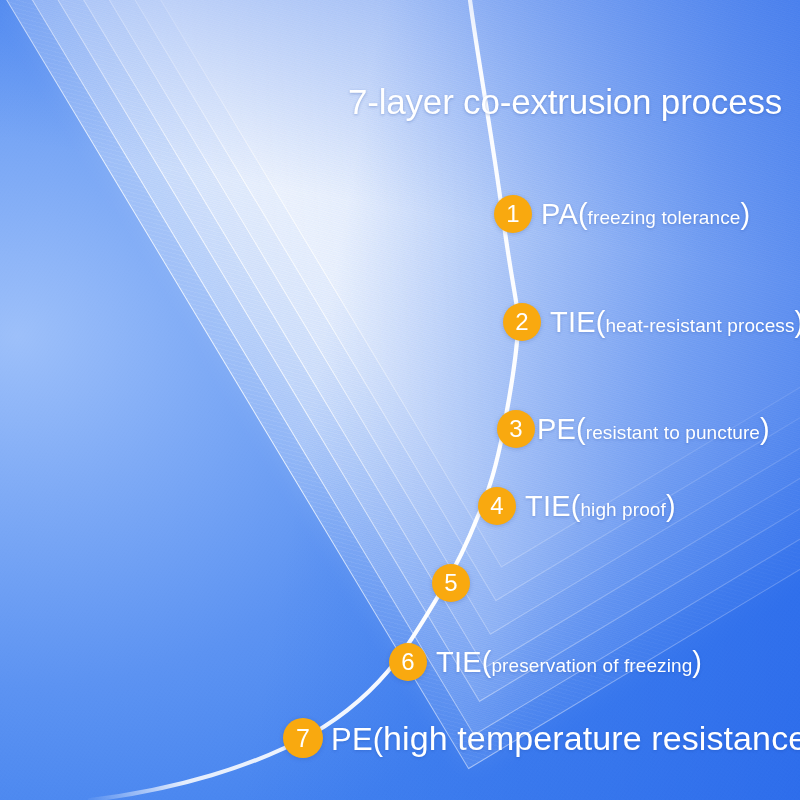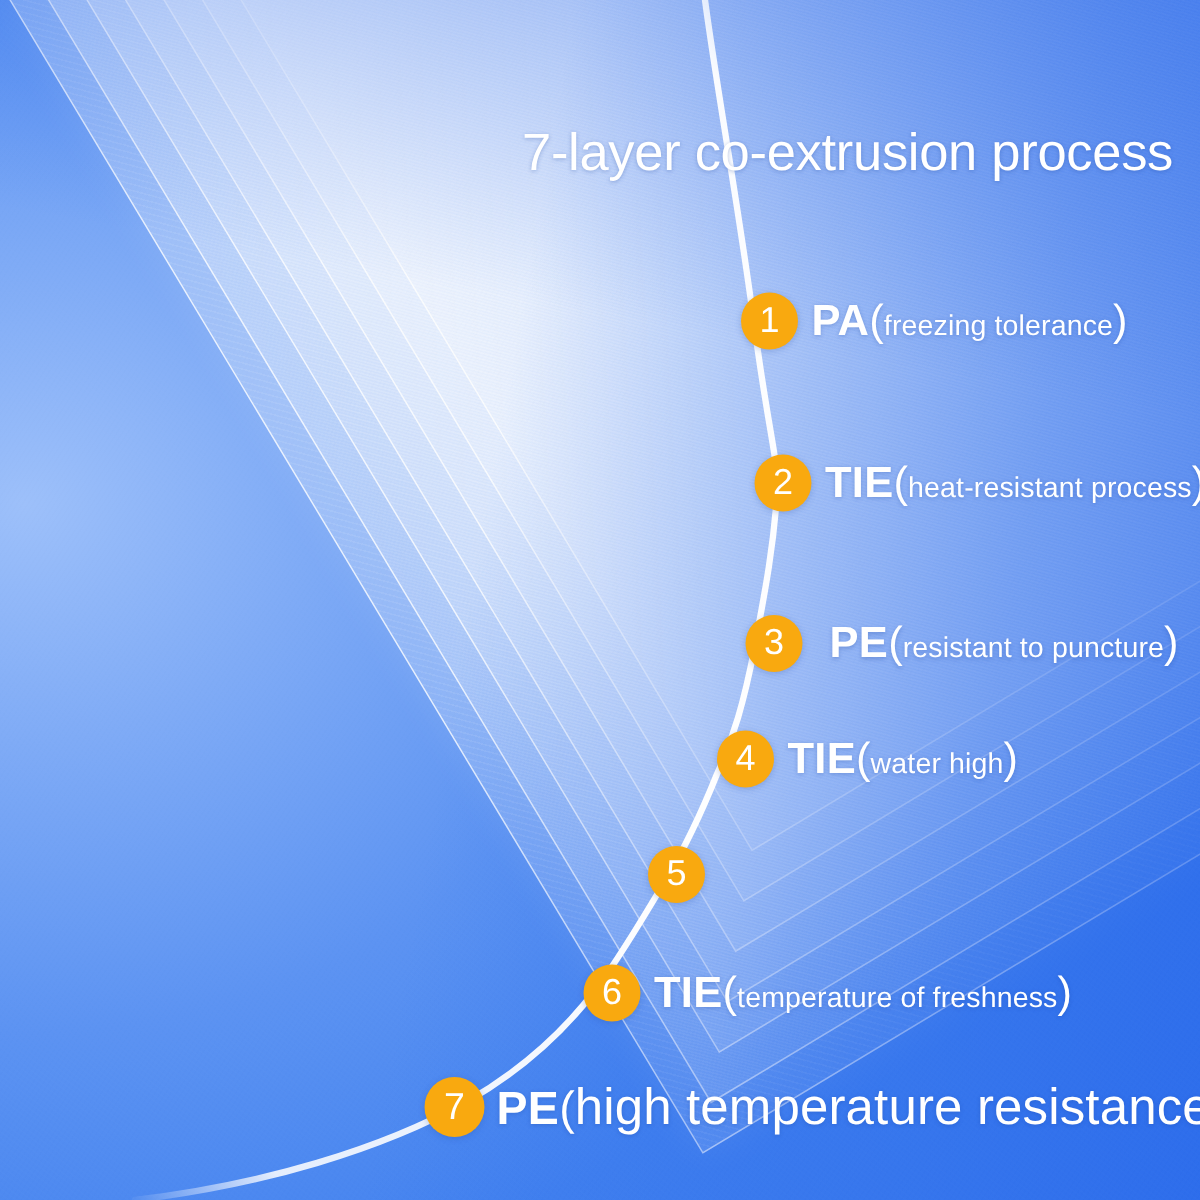--- a/index.html
+++ b/index.html
@@ -115,21 +115,21 @@
     line-height: 1;
     box-shadow: 0 1px 4px rgba(30,70,160,.25);
   }
   .layer-text {
     color: #ffffff;
     margin-left: 9px;
     text-shadow: 0 1px 3px rgba(20,60,150,.28);
   }
   .code {
     font-size: 29px;
-    font-weight: 700;
+    font-weight: 400;
     letter-spacing: .2px;
   }
   .paren {
     font-size: 29px;
     font-weight: 400;
   }
   .desc {
     font-size: 19px;
     font-weight: 400;
     letter-spacing: .1px;
@@ -194,40 +194,40 @@
 
   <div class="layer-row" style="left:503px; top:303px;">
     <div class="badge">2</div>
     <div class="layer-text">
       <span class="code">TIE</span><span class="paren">(</span><span class="desc">heat-resistant process</span><span class="paren">)</span>
     </div>
   </div>
 
   <div class="layer-row" style="left:497px; top:410px;">
     <div class="badge">3</div>
-    <div class="layer-text" style="margin-left:18px;">
+    <div class="layer-text" style="margin-left:2px;">
       <span class="code">PE</span><span class="paren">(</span><span class="desc">resistant to puncture</span><span class="paren">)</span>
     </div>
   </div>
 
   <div class="layer-row" style="left:478px; top:487px;">
     <div class="badge">4</div>
     <div class="layer-text">
-      <span class="code">TIE</span><span class="paren">(</span><span class="desc">water high</span><span class="paren">)</span>
+      <span class="code">TIE</span><span class="paren">(</span><span class="desc">high proof</span><span class="paren">)</span>
     </div>
   </div>
 
   <div class="layer-row" style="left:432px; top:564px;">
     <div class="badge">5</div>
   </div>
 
   <div class="layer-row" style="left:389px; top:643px;">
     <div class="badge">6</div>
     <div class="layer-text">
-      <span class="code">TIE</span><span class="paren">(</span><span class="desc">temperature of freshness</span><span class="paren">)</span>
+      <span class="code">TIE</span><span class="paren">(</span><span class="desc">preservation of freezing</span><span class="paren">)</span>
     </div>
   </div>
 
   <div class="layer-row full" style="left:283px; top:718px;">
     <div class="badge">7</div>
     <div class="layer-text" style="margin-left:8px;">
       <span class="code">PE</span><span class="paren">(</span><span class="desc">high temperature resistance</span><span class="paren">)</span>
     </div>
   </div>
 

